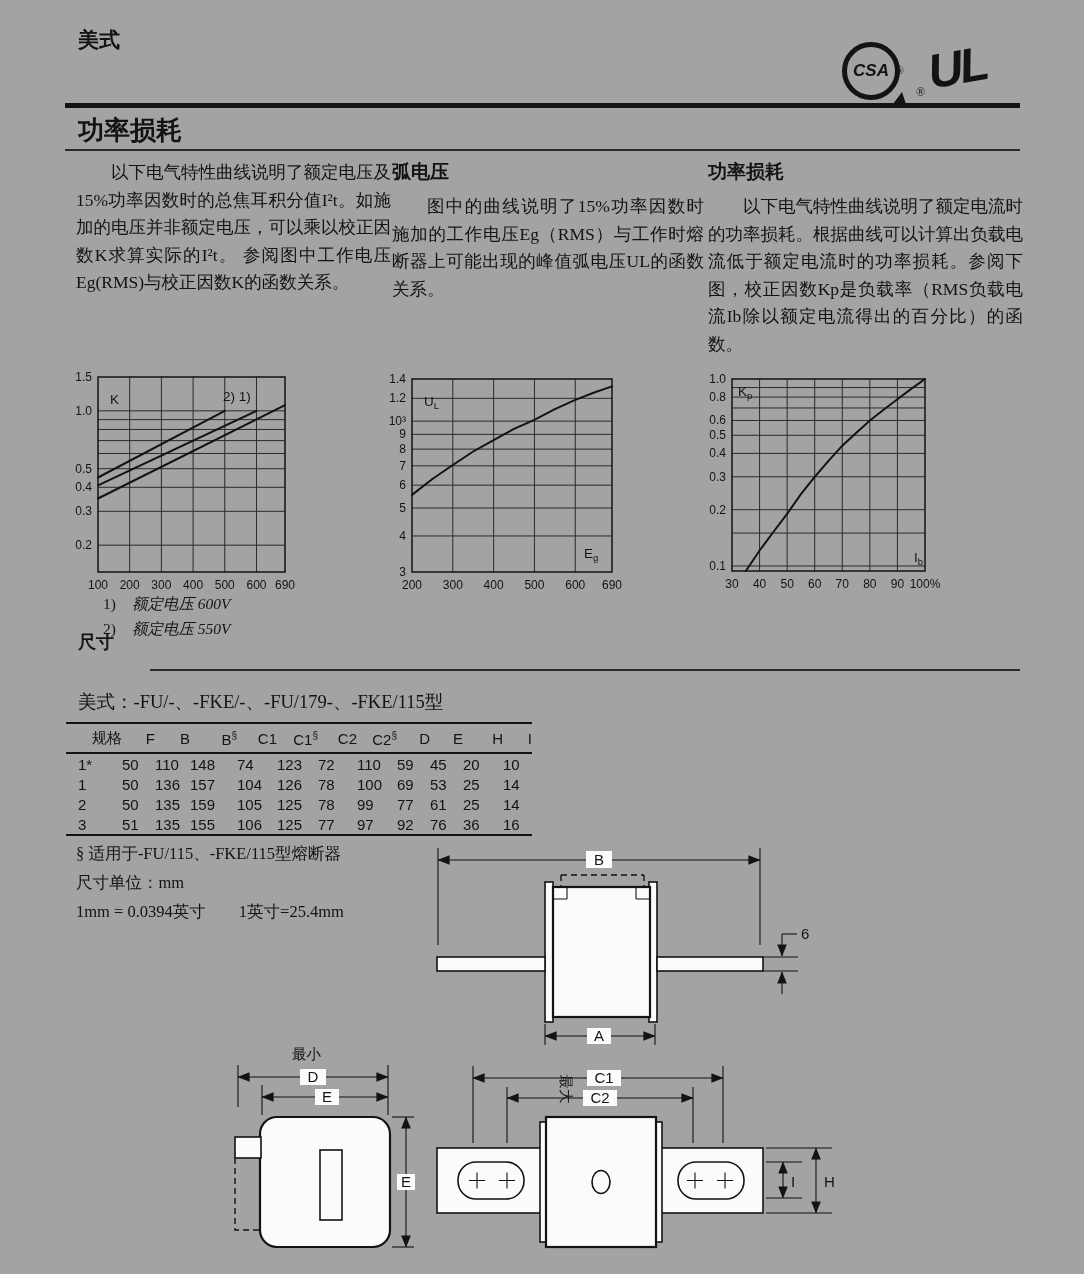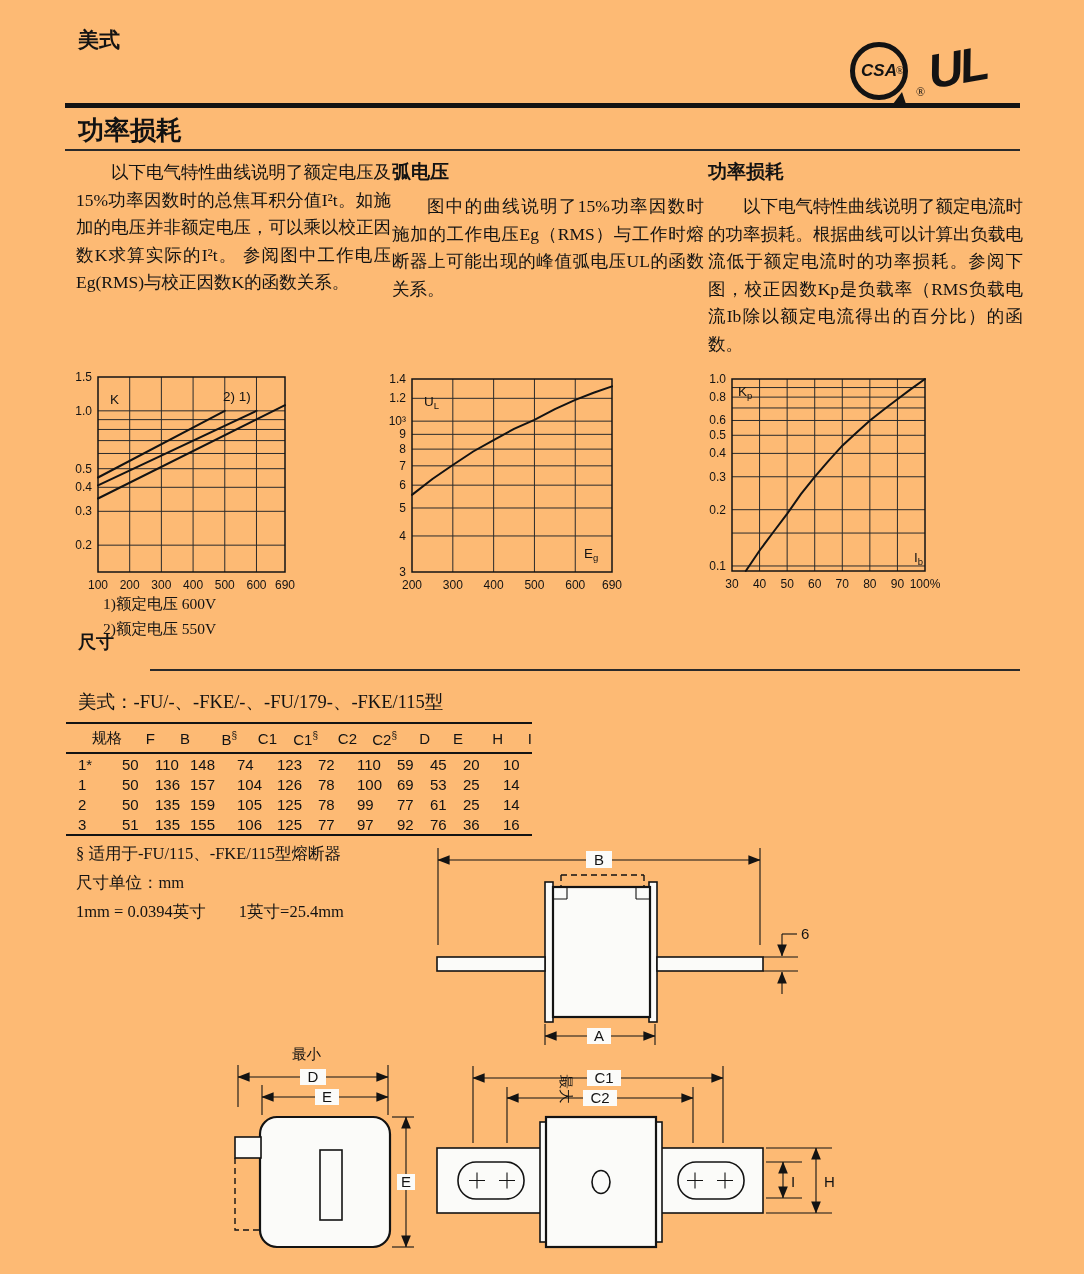--- a/index.html
+++ b/index.html
@@ -1,26 +1,26 @@
 <!DOCTYPE html>
 <html><head>
 <meta charset="utf-8">
 <style>
   html,body{margin:0;padding:0;background:#e8e8e6;}
-  .page{position:relative;width:1084px;height:1274px;background:#fdba74;color:#131313;overflow:hidden;
+  .page{position:relative;width:1084px;height:1274px;background:#a3a3a3;color:#131313;overflow:hidden;
         font-family:"Liberation Serif","DejaVu Serif",serif;}
   .abs{position:absolute;}
 
   .meishi{left:78px;top:26px;font-size:21px;font-weight:bold;}
   .main-title{left:78px;top:52px;font-size:31px;font-weight:bold;letter-spacing:.5px;
               font-family:"Liberation Sans","DejaVu Sans",sans-serif;}
   .main-title .amps{margin-left:44px;}
 
   .logo-csa{left:842px;top:42px;width:58px;height:58px;}
-  .csa-circle{position:absolute;left:8px;top:0;width:48px;height:48px;border:5px solid #131313;border-radius:50%;
+  .csa-circle{position:absolute;left:0;top:0;width:48px;height:48px;border:5px solid #131313;border-radius:50%;
               display:flex;align-items:center;justify-content:center;}
   .csa-circle span{font-family:"Liberation Sans",sans-serif;font-weight:bold;font-style:italic;font-size:17px;}
   .csa-reg{position:absolute;right:-4px;top:22px;font-size:11px;}
   .csa-tri{position:absolute;right:-6px;bottom:-4px;width:0;height:0;border-left:9px solid transparent;
            border-right:4px solid transparent;border-bottom:12px solid #131313;}
   .logo-ul{left:916px;top:40px;width:80px;height:64px;}
   .ul-mark{position:absolute;left:12px;top:0;font-family:"Liberation Sans",sans-serif;font-weight:bold;
            font-style:italic;font-size:48px;transform:rotate(-10deg);letter-spacing:-3px;}
   .ul-reg{position:absolute;left:0;bottom:4px;font-size:12px;}
 
@@ -42,21 +42,21 @@
   #chart-2{left:692px;top:366px;}
   .gl{stroke:#2b2b2b;stroke-width:1;fill:none;}
   .frame{stroke:#131313;stroke-width:1.5;fill:none;}
   .curve{stroke:#131313;stroke-width:2;fill:none;stroke-linecap:round;}
   .tick{font:12px "Liberation Sans","DejaVu Sans",sans-serif;fill:#131313;}
   .ty{text-anchor:end;}
   .tx{text-anchor:middle;}
   .inner{font:13.5px "Liberation Sans","DejaVu Sans",sans-serif;fill:#131313;}
 
   .chart-notes{left:103px;top:591px;font-size:15.5px;line-height:25px;}
-  .chart-notes .nt{margin-left:0;}
+  .chart-notes .nt{margin-left:16px;font-style:italic;}
 
   .h-chicun{left:78px;top:620px;font-size:18px;margin-top:10px;}
   .rule-thin2{left:150px;top:669px;width:870px;height:2px;background:#2a2a2a;}
   .subtitle{left:78px;top:689px;font-size:18.5px;}
 
   table.dims{position:absolute;left:66px;top:722px;width:466px;border-collapse:collapse;table-layout:fixed;
              font:15px "Liberation Sans","DejaVu Sans",sans-serif;color:#131313;
              border-top:2px solid #131313;border-bottom:2px solid #131313;}
   table.dims th{font-weight:normal;text-align:right;padding:5px 0 4px 0;border-bottom:2px solid #131313;}
   table.dims td{padding:1.5px 0;}

